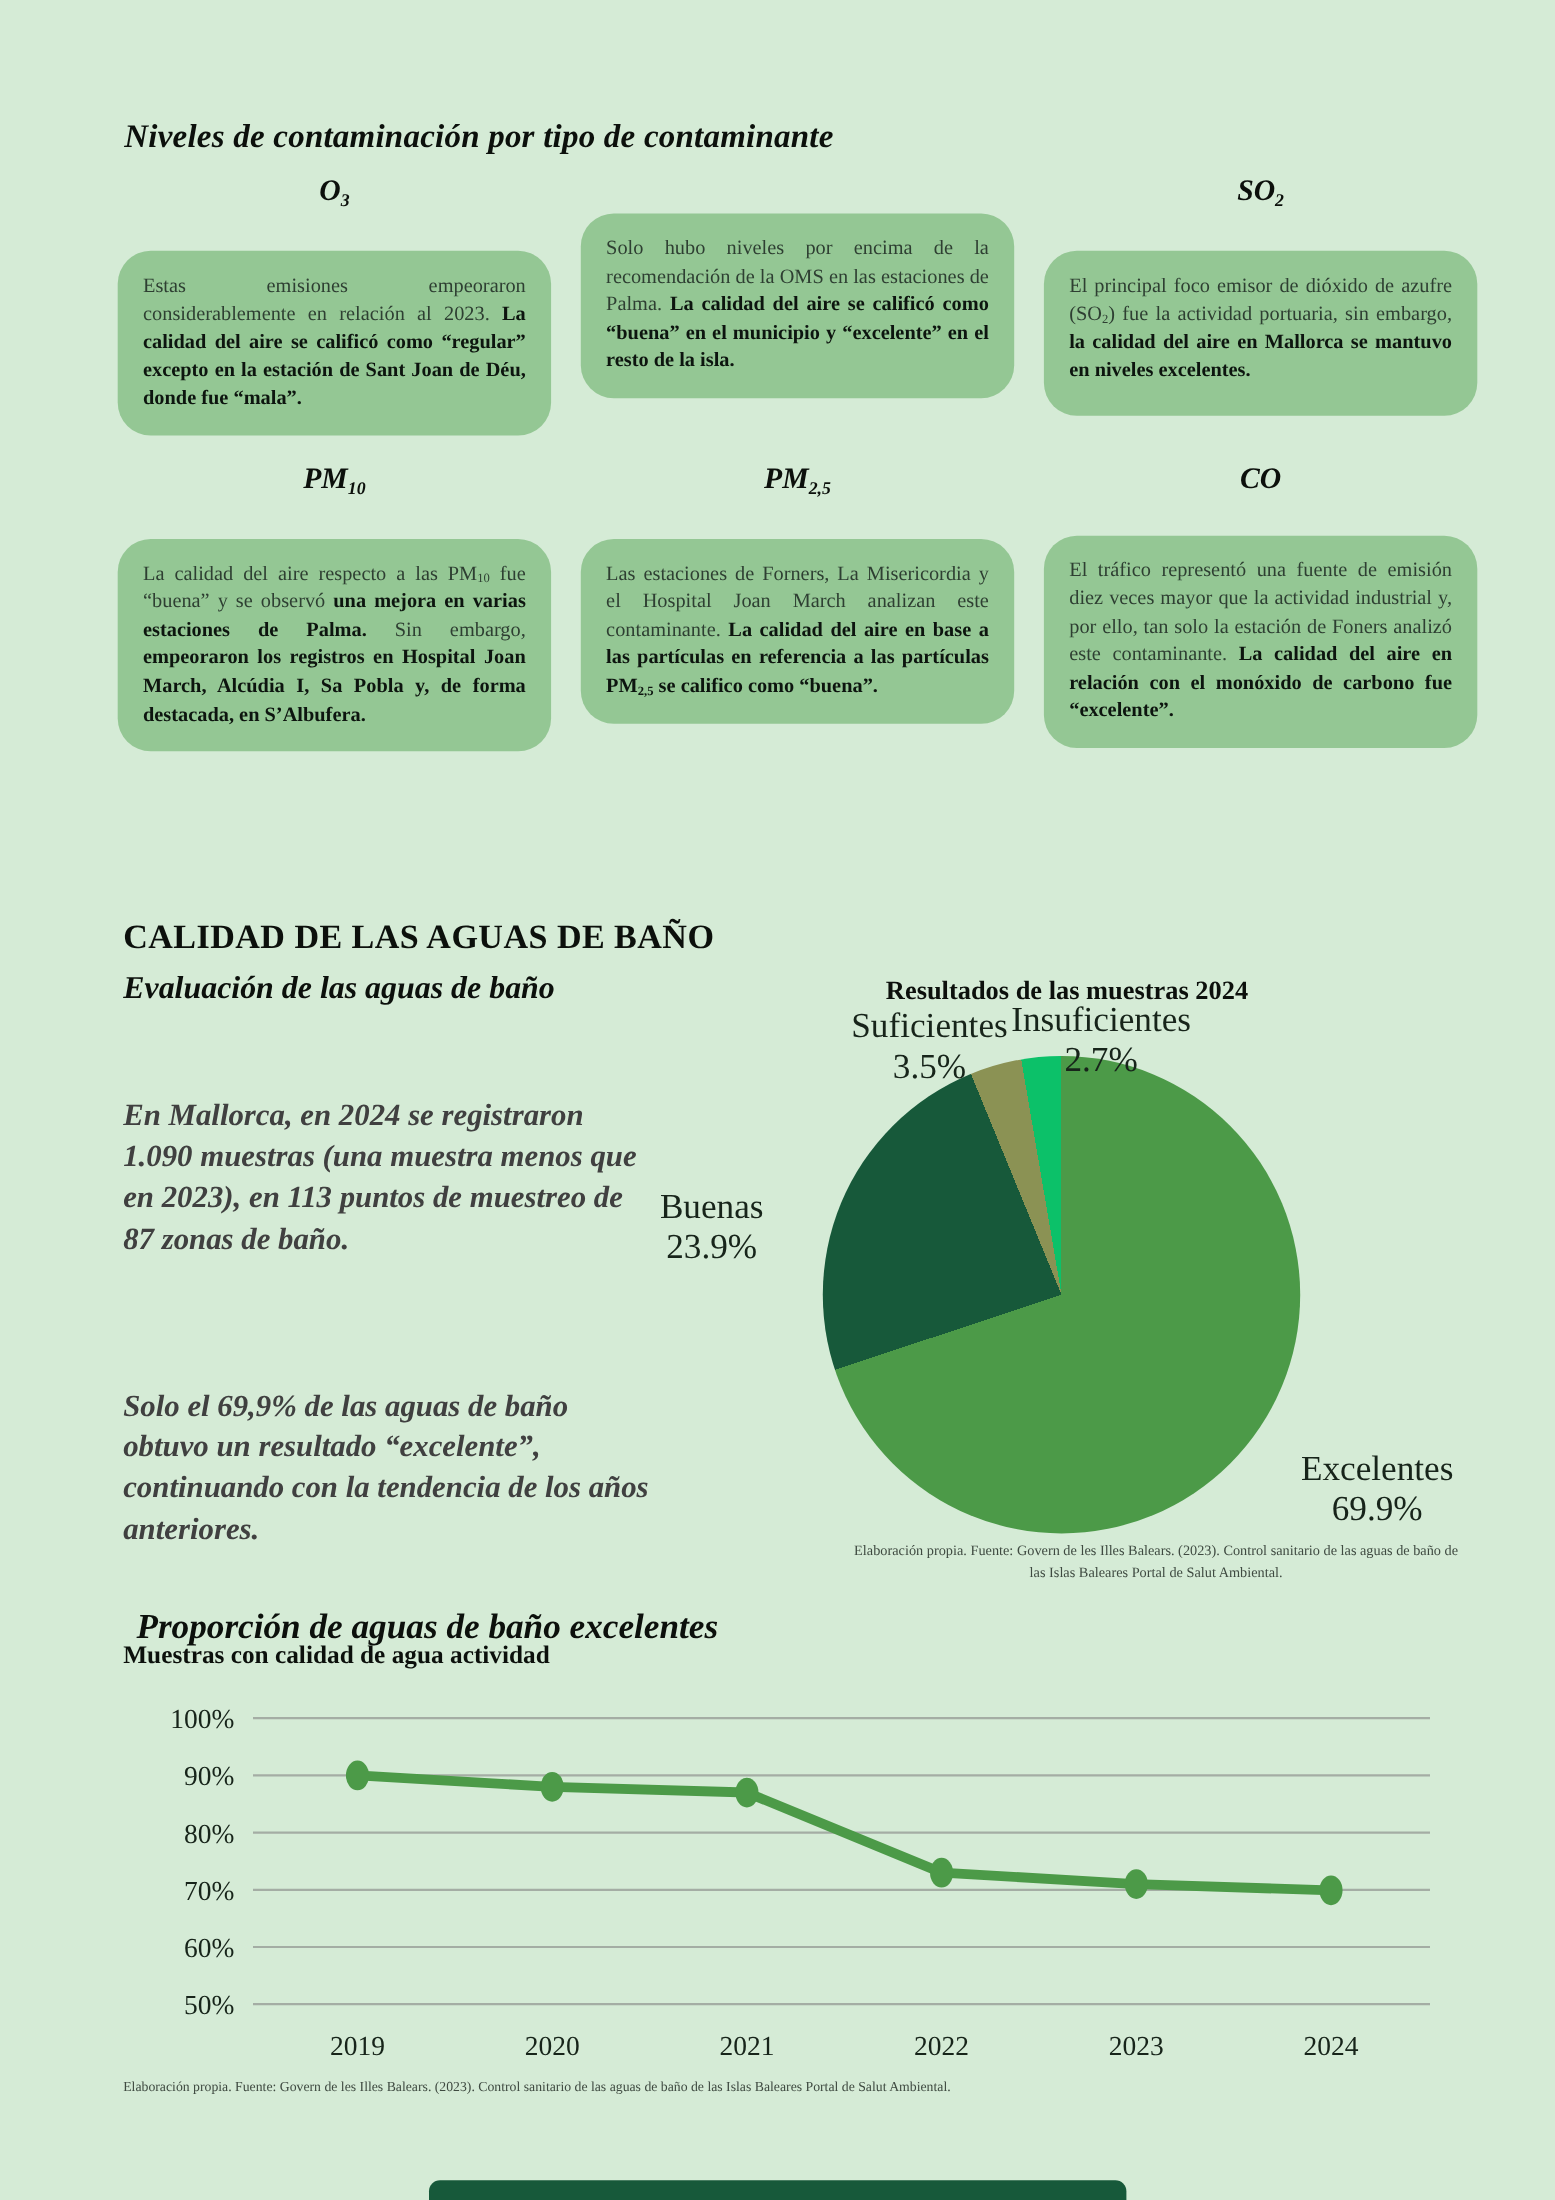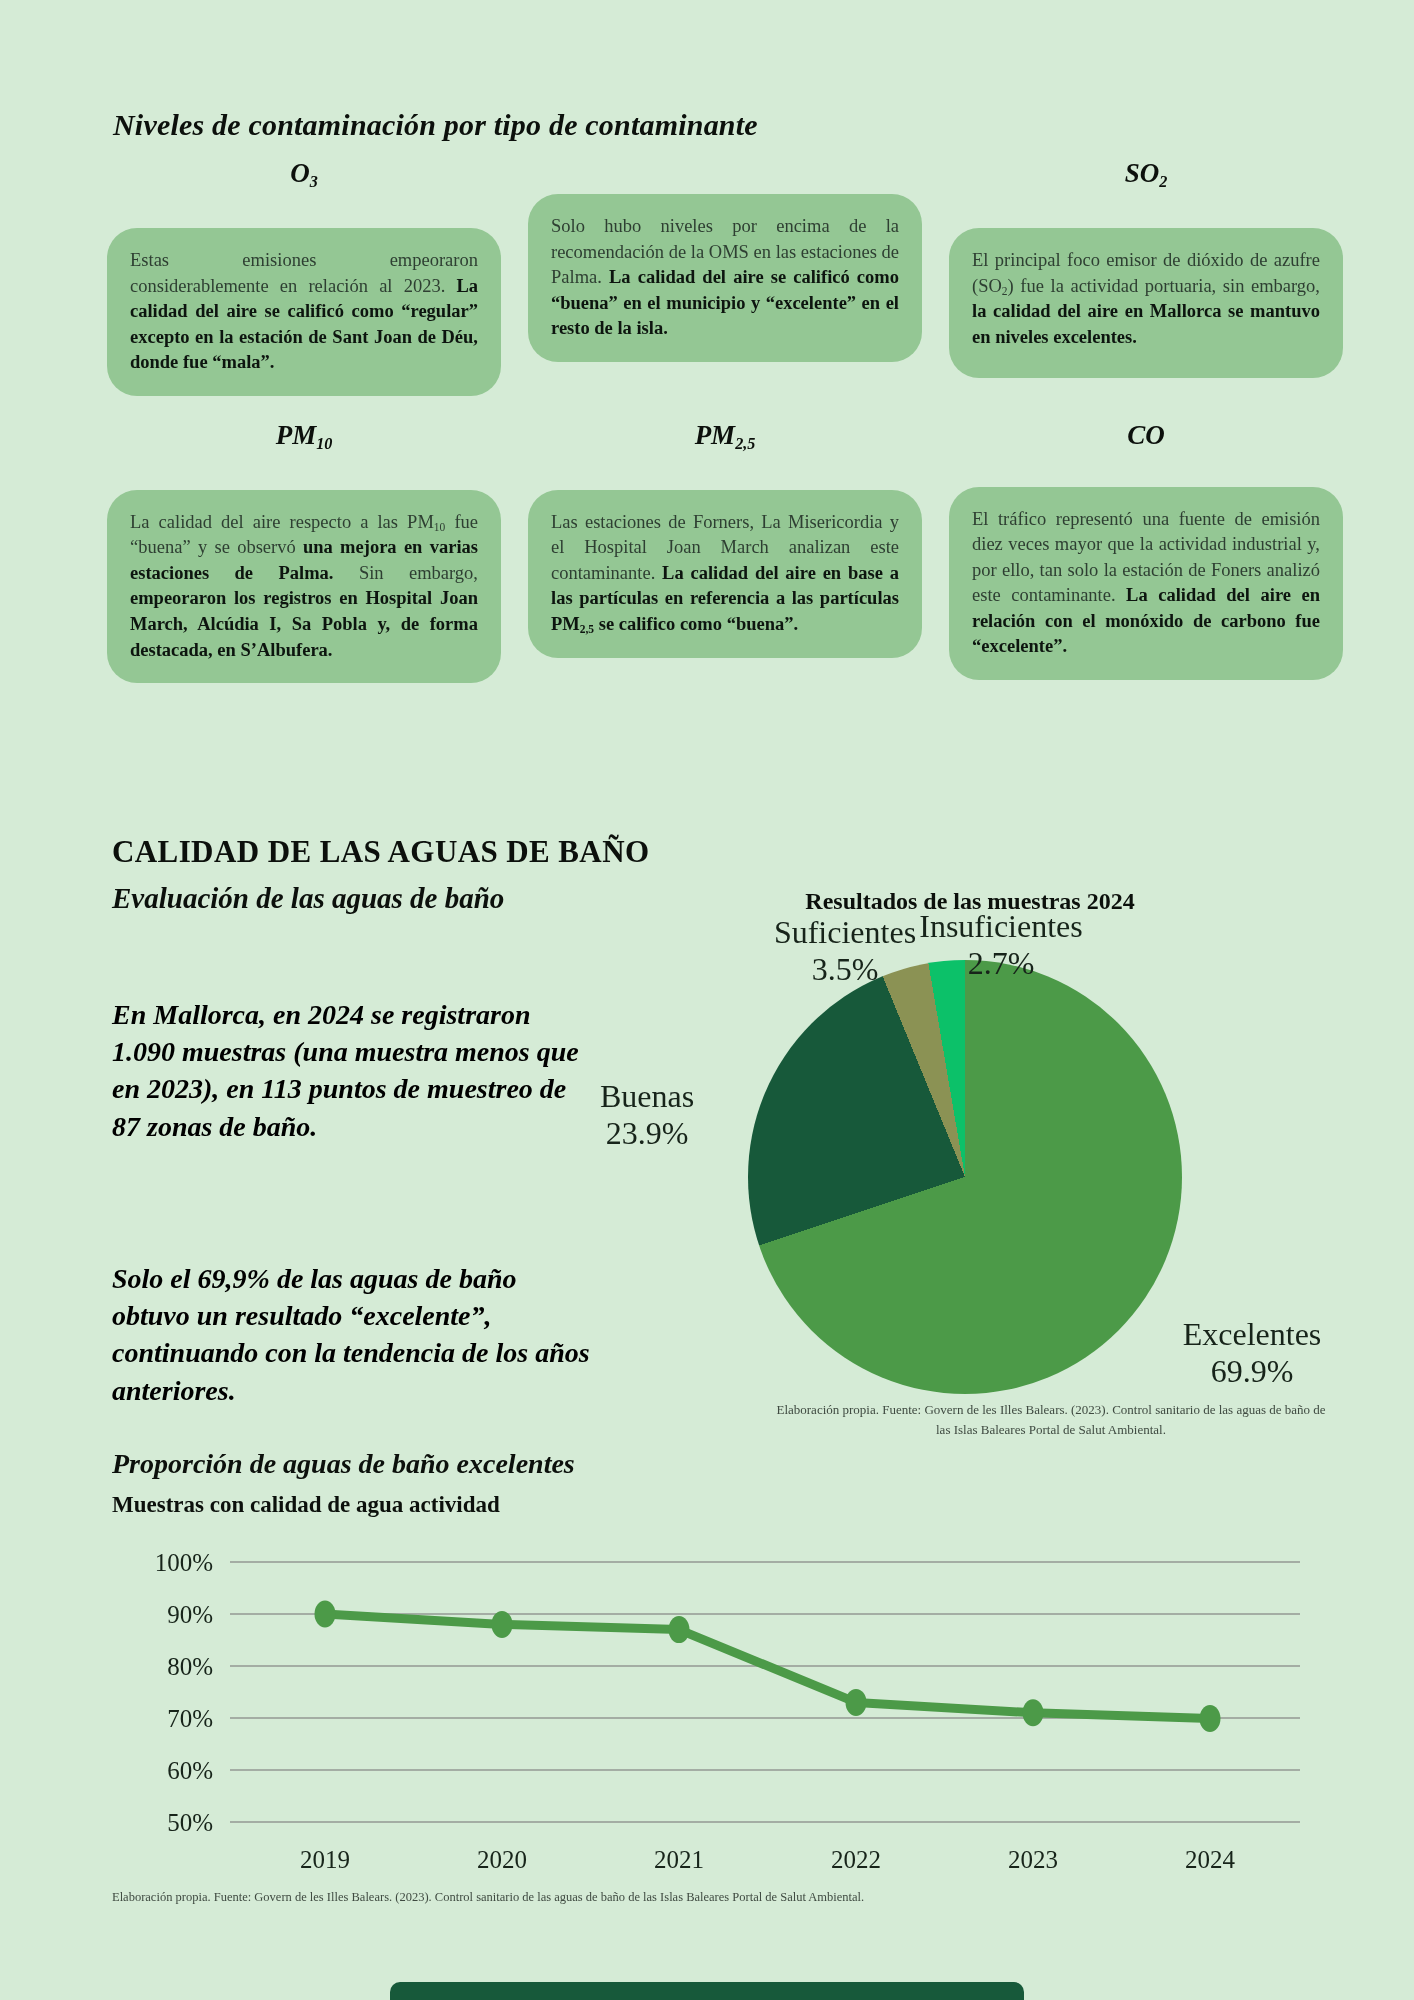--- a/index.html
+++ b/index.html
@@ -25,38 +25,38 @@
 
   
   .water { position:absolute; left:0; top:830px; width:1414px; height:618px; }
   .water-title { position:absolute; left:112px; top:4px; margin:0; font-size:31px;
                  font-weight:bold; letter-spacing:0.4px; color:#0c100c; }
   .water-sub { position:absolute; left:112px; top:52px; font-size:29px;
                font-weight:bold; font-style:italic; color:#0c100c; }
   .pie-title { position:absolute; left:730px; top:58px; width:480px; text-align:center;
                font-size:24px; font-weight:bold; color:#0c100c; }
   .green-para { position:absolute; left:112px; width:480px; margin:0; font-size:28px;
-                font-weight:bold; font-style:italic; color:#000000; line-height:1.33; }
+                font-weight:bold; font-style:italic; color:#404040; line-height:1.33; }
   .p1 { top:166px; }
   .p2 { top:430px; }
   .pie { position:absolute; left:748px; top:130px; width:434px; height:434px;
          border-radius:50%; }
   .pie-label { position:absolute; text-align:center; font-size:32px; color:#17241a;
                line-height:1.15; }
   .pl-name,.pl-pct { display:block; }
   .lab-suficientes  { left:756px;  top:84px;  width:178px; }
   .lab-insuficientes{ left:906px;  top:78px;  width:190px; }
   .lab-buenas       { left:562px;  top:248px; width:170px; }
   .lab-excelentes   { left:1160px; top:486px; width:184px; }
   .pie-caption { position:absolute; left:770px; top:570px; width:562px; text-align:center;
                  font-size:13px; color:#3f4a41; line-height:1.5; }
 
   
   .trend { position:absolute; left:0; top:1448px; width:1414px; height:552px; }
-  .trend-title { position:absolute; left:112px; top:0; margin:0; font-size:28px;
+  .trend-title { position:absolute; left:112px; top:0; margin:12px; font-size:32px;
                  font-weight:bold; font-style:italic; color:#0c100c; }
   .trend-sub { position:absolute; left:112px; top:44px; font-size:23px;
                font-weight:bold; color:#0c100c; }
   .trend svg { position:absolute; left:85px; top:84px; }
   .chart-caption { position:absolute; left:112px; top:442px; font-size:12.5px;
                    color:#3f4a41; }
 
   .footer-bar { position:absolute; left:390px; top:1982px; width:634px; height:18px;
                 background:#17593a; border-radius:10px 10px 0 0; }
 </style>

